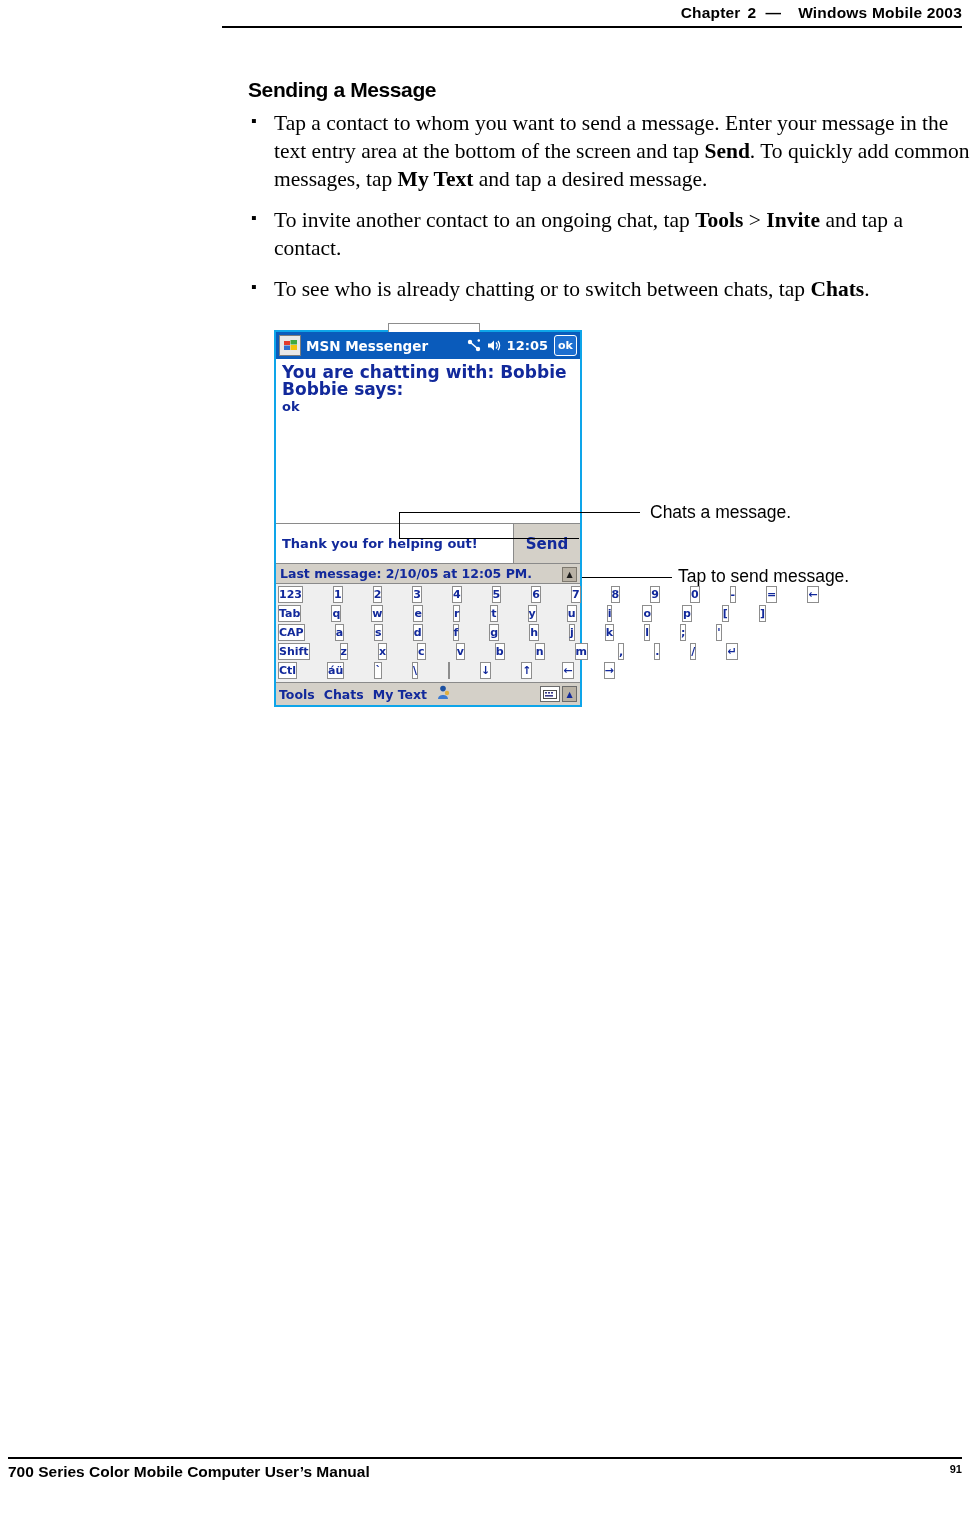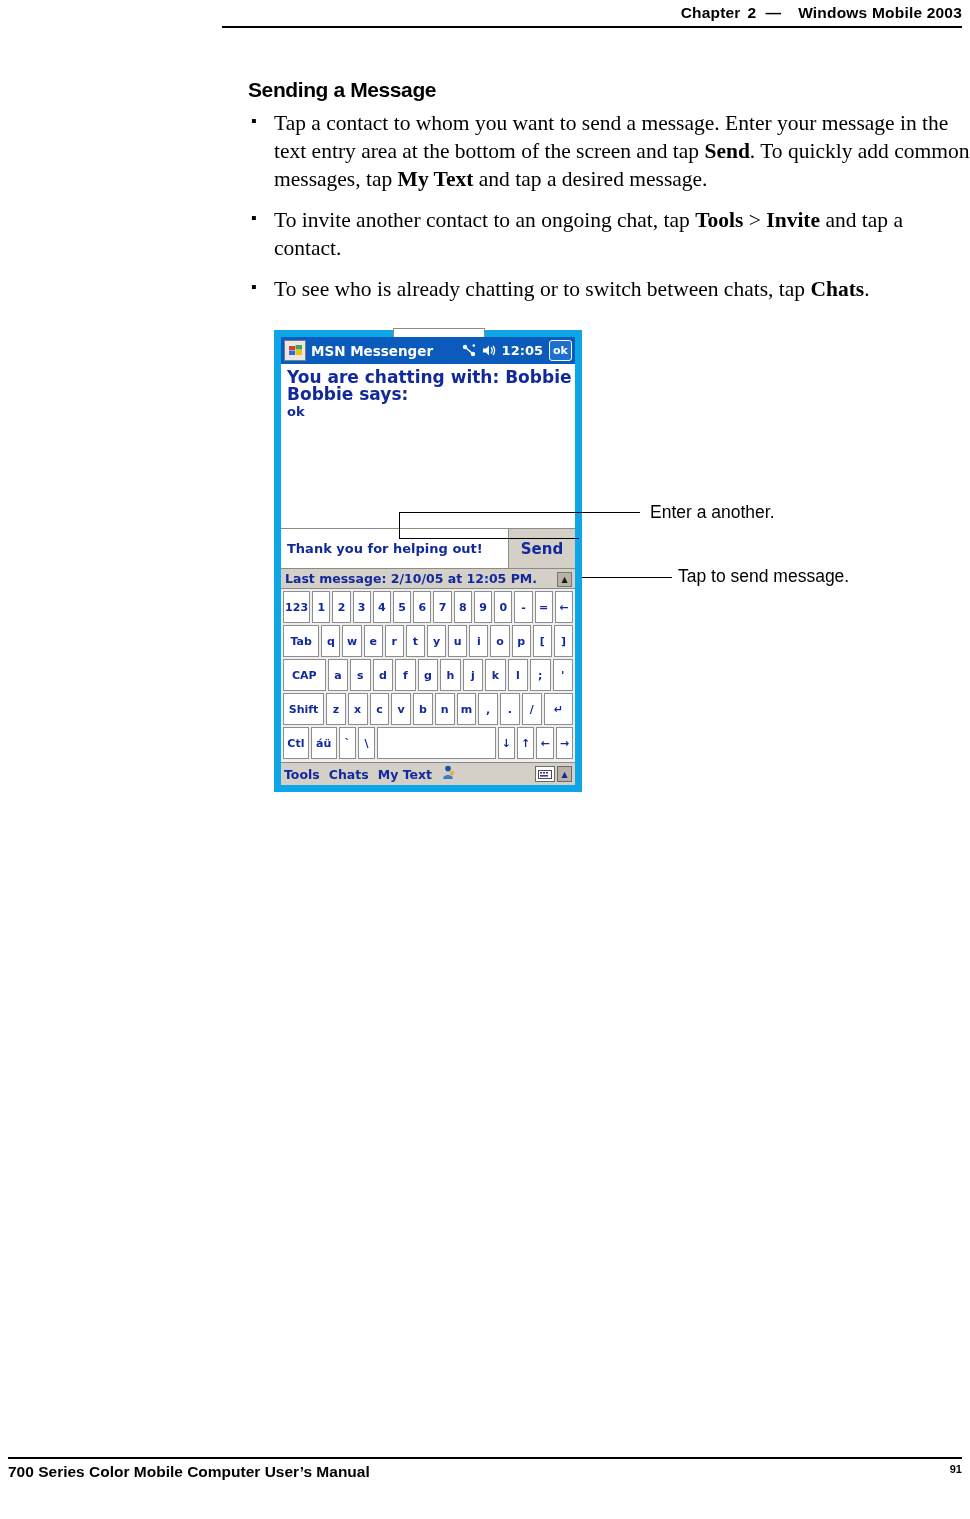--- a/index.html
+++ b/index.html
@@ -87,21 +87,21 @@
   
   .figure {
     position: absolute;
     left: 274px;
     top: 330px;
     width: 310px;
   }
   .device-frame {
     position: relative;
     width: 308px;
-    border: 7px solid #0ea5e9;
+    border: 2px solid #0ea5e9;
     background: #eab308;
     font-family: "DejaVu Sans", sans-serif;
     box-sizing: border-box;
   }
   .top-nub {
     position: absolute;
     top: -9px;
     left: 112px;
     width: 90px;
     height: 8px;
@@ -249,21 +249,22 @@
   
   .keyboard {
     background: #efefef;
     padding: 2px 2px 3px 2px;
     box-sizing: border-box;
     border-bottom: 1px solid #8a8a8a;
   }
   .krow {
     display: flex;
     margin-bottom: 2px;
-    height: 32px;
+    height: 17px;
+    gap: 28px;
   }
   .krow:last-child { margin-bottom: 0; }
   .key {
     flex: 1;
     margin-right: 2px;
     background: #ffffff;
     border: 1px solid #8d8d8d;
     font-size: 11px;
     font-weight: bold;
     color: #12299b;
@@ -520,21 +521,21 @@
         </svg>
       </span>
       <span class="up-icon">▲</span>
     </div>
   </div>
 </div>
 
 <div class="leader" style="left:399px; top:512px; width:241px; height:1px;"></div>
 <div class="leader" style="left:399px; top:512px; width:1px; height:27px;"></div>
 <div class="leader" style="left:399px; top:538px; width:180px; height:1px;"></div>
-<div class="callout-text" style="left:650px; top:502px;">Enter a another.</div>
+<div class="callout-text" style="left:650px; top:502px;">Chats a message.</div>
 
 <div class="leader" style="left:582px; top:577px; width:90px; height:1px;"></div>
 <div class="callout-text" style="left:678px; top:566px;">Tap to send message.</div>
 
 <div class="footer">
   <div class="footer-rule"></div>
   <div class="footer-text">700 Series Color Mobile Computer User’s Manual</div>
   <div class="footer-page">91</div>
 </div>
 

